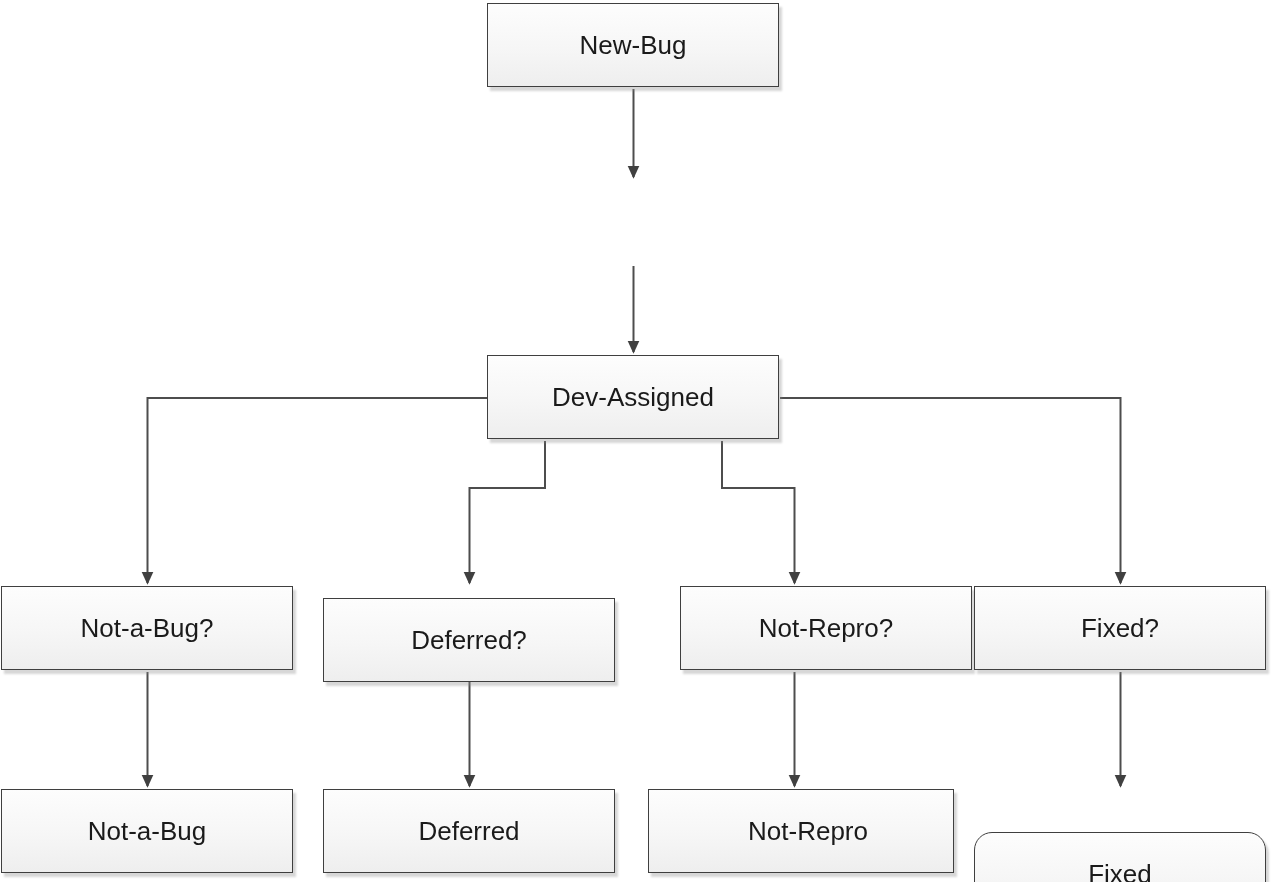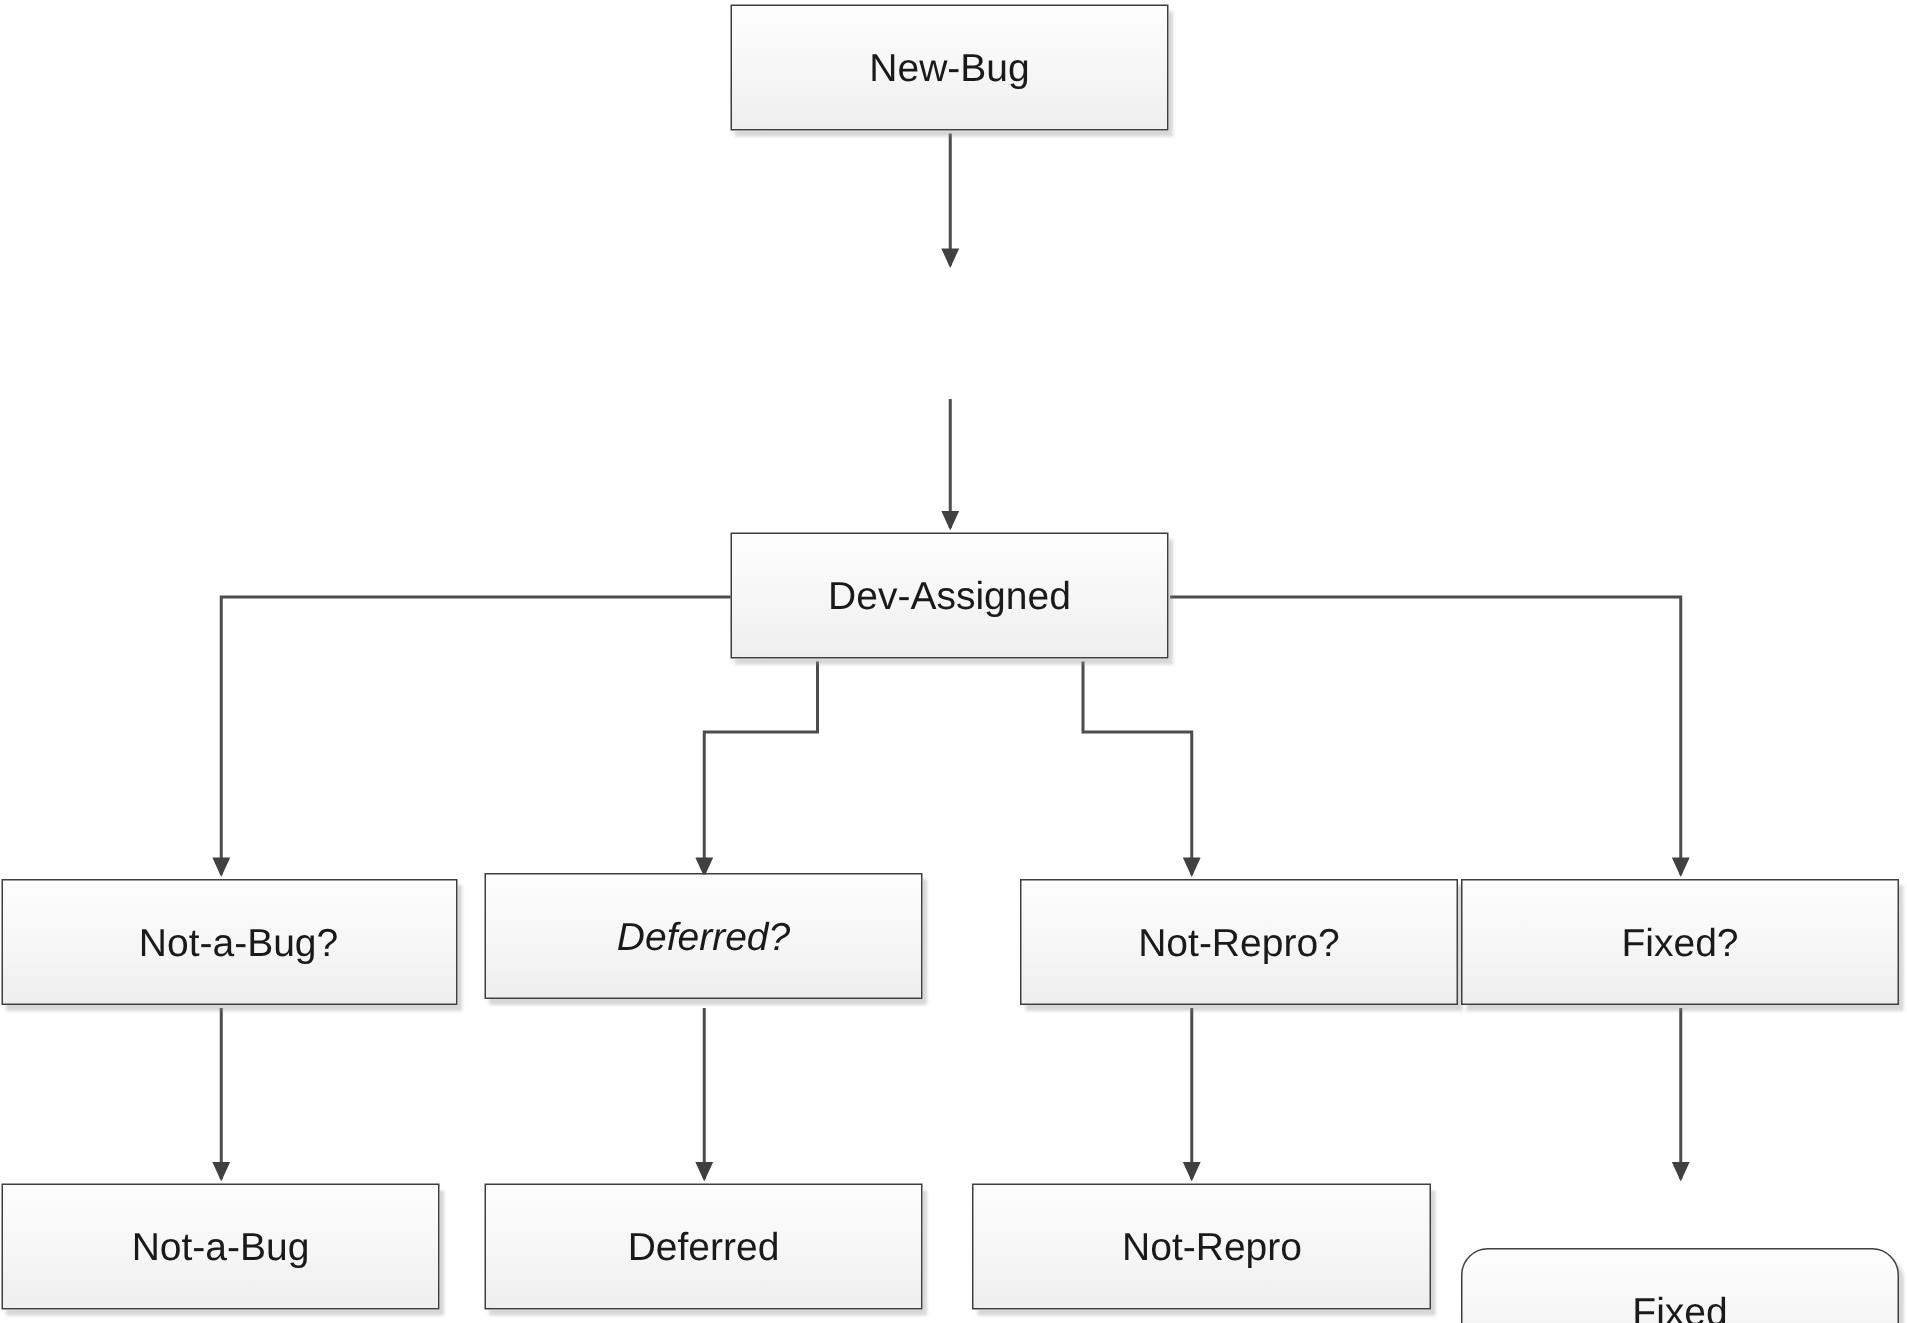--- a/index.html
+++ b/index.html
@@ -59,22 +59,22 @@
     <path d="M 469.5 672 L 469.5 786" fill="none" stroke="#4d4d4d" stroke-width="2" marker-end="url(#arrow)"></path>
     <path d="M 794.5 672 L 794.5 786" fill="none" stroke="#4d4d4d" stroke-width="2" marker-end="url(#arrow)"></path>
     <path d="M 1120.5 672 L 1120.5 786" fill="none" stroke="#4d4d4d" stroke-width="2" marker-end="url(#arrow)"></path>
   </svg>
 
   <div class="node" style="left:487px; top:3px;">New-Bug</div>
 
 
   <div class="node" style="left:487px; top:355px;">Dev-Assigned</div>
 
-  <div class="node" style="left:1px; top:586px;padding-left:12px;">Not-a-Bug?</div>
-  <div class="node" style="left:323px; top:582px;font-style:italic;">Deferred?</div>
+  <div class="node" style="left:1px; top:586px;">Not-a-Bug?</div>
+  <div class="node" style="left:323px; top:598px;">Deferred?</div>
   <div class="node" style="left:680px; top:586px;">Not-Repro?</div>
   <div class="node" style="left:974px; top:586px;">Fixed?</div>
 
   <div class="node" style="left:1px; top:789px;">Not-a-Bug</div>
   <div class="node" style="left:323px; top:789px;">Deferred</div>
   <div class="node" style="left:648px; top:789px;padding-left:14px;">Not-Repro</div>
   <div class="node" style="left:974px; top:832px;border-radius:18px;">Fixed</div>
 
 </div>
 

